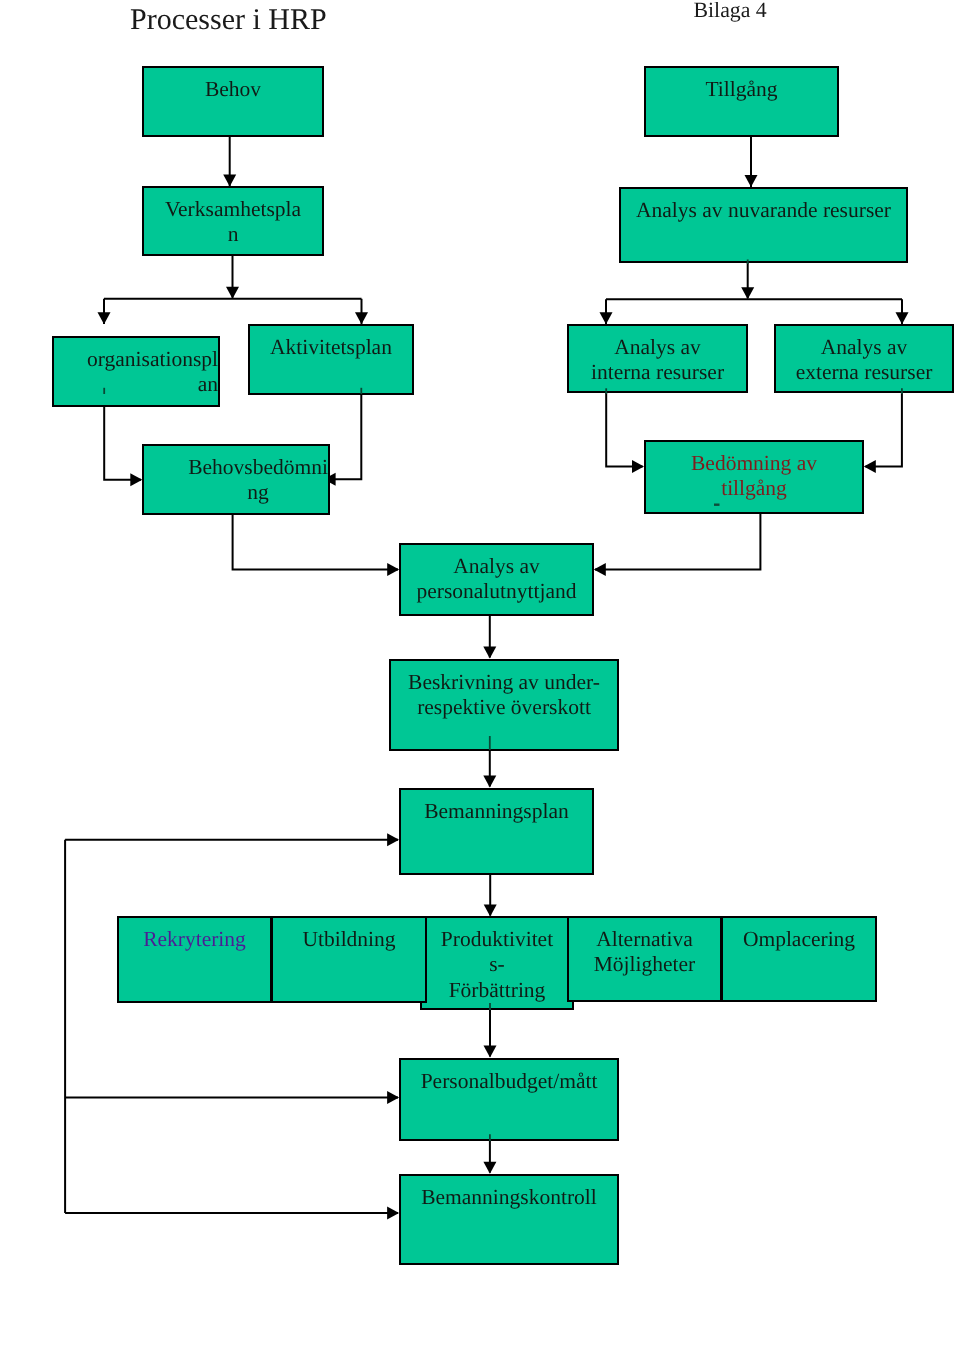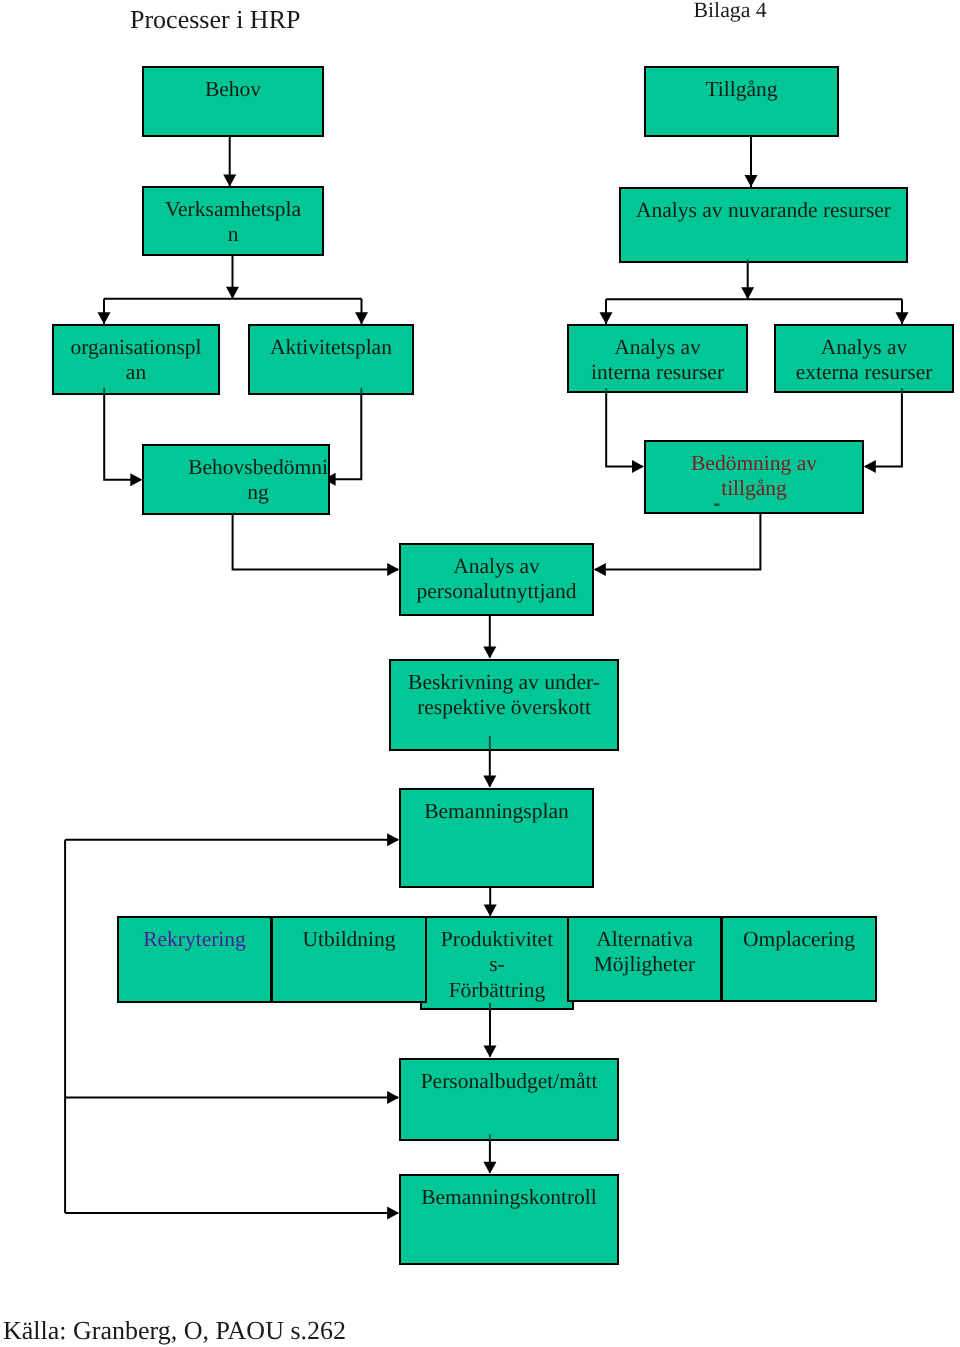--- a/index.html
+++ b/index.html
@@ -8,37 +8,36 @@
     width:960px;height:1347px;
     background:#ffffff;
     font-family:"Liberation Serif", serif;
     color:#000000;
     overflow:hidden;
     position:relative;
     -webkit-font-smoothing:antialiased;
     text-rendering:geometricPrecision;
   }
   #page{position:absolute;left:0;top:0;width:960px;height:1347px;}
-  .ttl{position:absolute;font-size:26px;line-height:26px;white-space:nowrap;color:#1a1a1a;}
+  .ttl{position:absolute;font-size:30px;line-height:26px;white-space:nowrap;color:#1a1a1a;}
   #title{left:130px;top:6.5px;}
   #bilaga{left:693.5px;top:0px;font-size:21.8px;line-height:21.8px;}
   #source{left:3px;top:1317.5px;}
   svg#conn{position:absolute;left:0;top:0;width:960px;height:1347px;}
   svg#overconn{position:absolute;left:0;top:0;width:960px;height:1347px;pointer-events:none;}
   .node{position:absolute;box-sizing:border-box;border:2px solid #000;background:#00c795;
         text-align:center;font-size:21.5px;line-height:25.3px;color:#101b15;padding-top:9.2px;
         white-space:pre-line;}
 </style>
 </head>
 <body style="background: rgb(255, 255, 255);">
 
 <div id="page">
   <div class="ttl" id="title" style="color: rgb(26, 26, 26);">Processer i HRP</div>
   <div class="ttl" id="bilaga" style="color: rgb(26, 26, 26);">Bilaga 4</div>
-  <div class="ttl" id="source" style="color: rgb(26, 26, 26);">Källa: Granberg, O, PAOU s.262</div>
   <svg id="conn" viewBox="0 0 960 1347" width="960" height="1347">
       <g>
         <path d="M 229.7 137 L 229.7 186.5" fill="none" stroke="#000000" stroke-width="2" stroke-linejoin="miter" stroke-linecap="butt"></path>
         <polygon points="229.7,186.5 223.2,174.5 236.2,174.5" fill="#000000"></polygon>
       </g>
       <g>
         <path d="M 751 137 L 751 187" fill="none" stroke="#000000" stroke-width="2" stroke-linejoin="miter" stroke-linecap="butt"></path>
         <polygon points="751,187 744.5,175 757.5,175" fill="#000000"></polygon>
       </g>
       <g>
@@ -129,29 +128,29 @@
       <g>
         <path d="M 65.1 1213 L 398 1213" fill="none" stroke="#000000" stroke-width="2" stroke-linejoin="miter" stroke-linecap="butt"></path>
         <polygon points="399.1,1213 387.1,1206.5 387.1,1219.5" fill="#000000"></polygon>
       </g>
     </svg>
   <div id="nodes">
       <div class="node" style="left: 142px; top: 66px; width: 182px; height: 71px; background: rgb(0, 199, 149); border-color: rgb(0, 0, 0); color: rgb(16, 27, 21);"><span class="node-line">Behov</span></div>
       <div class="node" style="left: 644px; top: 66px; width: 195px; height: 71px; background: rgb(0, 199, 149); border-color: rgb(0, 0, 0); color: rgb(16, 27, 21);"><span class="node-line">Tillgång</span></div>
       <div class="node" style="left: 142px; top: 186px; width: 182px; height: 70px; background: rgb(0, 199, 149); border-color: rgb(0, 0, 0); color: rgb(16, 27, 21);"><span class="node-line">Verksamhetspla</span><br><span class="node-line">n</span></div>
       <div class="node" style="left: 619px; top: 187px; width: 289px; height: 76px; background: rgb(0, 199, 149); border-color: rgb(0, 0, 0); color: rgb(16, 27, 21);"><span class="node-line">Analys av nuvarande resurser</span></div>
-      <div class="node" style="left: 52px; top: 324px; width: 168px; height: 71px; background: rgb(0, 199, 149); border-color: rgb(0, 0, 0); color: rgb(16, 27, 21);"><span class="node-line">organisationspl</span><br><span class="node-line">an</span></div>
+      <div class="node" style="left: 52px; top: 336px; width: 168px; height: 71px; background: rgb(0, 199, 149); border-color: rgb(0, 0, 0); color: rgb(16, 27, 21); text-align: right;"><span class="node-line">organisationspl</span><br><span class="node-line">an</span></div>
       <div class="node" style="left: 248px; top: 324px; width: 166px; height: 71px; background: rgb(0, 199, 149); border-color: rgb(0, 0, 0); color: rgb(16, 27, 21);"><span class="node-line">Aktivitetsplan</span></div>
       <div class="node" style="left: 567px; top: 324px; width: 181px; height: 69px; background: rgb(0, 199, 149); border-color: rgb(0, 0, 0); color: rgb(16, 27, 21);"><span class="node-line">Analys av</span><br><span class="node-line">interna resurser</span></div>
       <div class="node" style="left: 774px; top: 324px; width: 180px; height: 69px; background: rgb(0, 199, 149); border-color: rgb(0, 0, 0); color: rgb(16, 27, 21);"><span class="node-line">Analys av</span><br><span class="node-line">externa resurser</span></div>
       <div class="node" style="left: 142px; top: 444px; width: 188px; height: 71px; background: rgb(0, 199, 149); border-color: rgb(0, 0, 0); color: rgb(16, 27, 21); padding-left: 44px;"><span class="node-line">Behovsbedömni</span><br><span class="node-line">ng</span></div>
       <div class="node" style="left: 644px; top: 440px; width: 220px; height: 74px; background: rgb(0, 199, 149); border-color: rgb(0, 0, 0); color: #7f1d1d;"><span class="node-line">Bedömning av</span><br><span class="node-line">tillgång</span></div>
       <div class="node" style="left: 399px; top: 543px; width: 195px; height: 73px; background: rgb(0, 199, 149); border-color: rgb(0, 0, 0); color: rgb(16, 27, 21);"><span class="node-line">Analys av</span><br><span class="node-line">personalutnyttjand</span></div>
       <div class="node" style="left: 389px; top: 659px; width: 230px; height: 92px; background: rgb(0, 199, 149); border-color: rgb(0, 0, 0); color: rgb(16, 27, 21);"><span class="node-line">Beskrivning av under-</span><br><span class="node-line">respektive överskott</span></div>
-      <div class="node" style="left: 399px; top: 788px; width: 195px; height: 100px; background: rgb(0, 199, 149); border-color: rgb(0, 0, 0); color: rgb(16, 27, 21);"><span class="node-line">Bemanningsplan</span></div>
+      <div class="node" style="left: 399px; top: 788px; width: 195px; height: 87px; background: rgb(0, 199, 149); border-color: rgb(0, 0, 0); color: rgb(16, 27, 21);"><span class="node-line">Bemanningsplan</span></div>
       <div class="node" style="left: 420px; top: 916px; width: 154px; height: 94px; background: rgb(0, 199, 149); border-color: rgb(0, 0, 0); color: rgb(16, 27, 21);"><span class="node-line">Produktivitet</span><br><span class="node-line">s-</span><br><span class="node-line">Förbättring</span></div>
       <div class="node" style="left: 117px; top: 916px; width: 155px; height: 87px; background: rgb(0, 199, 149); border-color: rgb(0, 0, 0); color: #4c1d95;"><span class="node-line">Rekrytering</span></div>
       <div class="node" style="left: 271px; top: 916px; width: 156px; height: 87px; background: rgb(0, 199, 149); border-color: rgb(0, 0, 0); color: rgb(16, 27, 21);"><span class="node-line">Utbildning</span></div>
       <div class="node" style="left: 567px; top: 916px; width: 155px; height: 86px; background: rgb(0, 199, 149); border-color: rgb(0, 0, 0); color: rgb(16, 27, 21);"><span class="node-line">Alternativa</span><br><span class="node-line">Möjligheter</span></div>
       <div class="node" style="left: 721px; top: 916px; width: 156px; height: 86px; background: rgb(0, 199, 149); border-color: rgb(0, 0, 0); color: rgb(16, 27, 21);"><span class="node-line">Omplacering</span></div>
       <div class="node" style="left: 399px; top: 1058px; width: 220px; height: 83px; background: rgb(0, 199, 149); border-color: rgb(0, 0, 0); color: rgb(16, 27, 21);"><span class="node-line">Personalbudget/mått</span></div>
       <div class="node" style="left: 399px; top: 1174px; width: 220px; height: 91px; background: rgb(0, 199, 149); border-color: rgb(0, 0, 0); color: rgb(16, 27, 21);"><span class="node-line">Bemanningskontroll</span></div>
     </div>
   <svg id="overconn" viewBox="0 0 960 1347" width="960" height="1347">
       <path d="M 489.8 736 L 489.8 750" fill="none" stroke="#094a36" stroke-width="1.8"></path>

